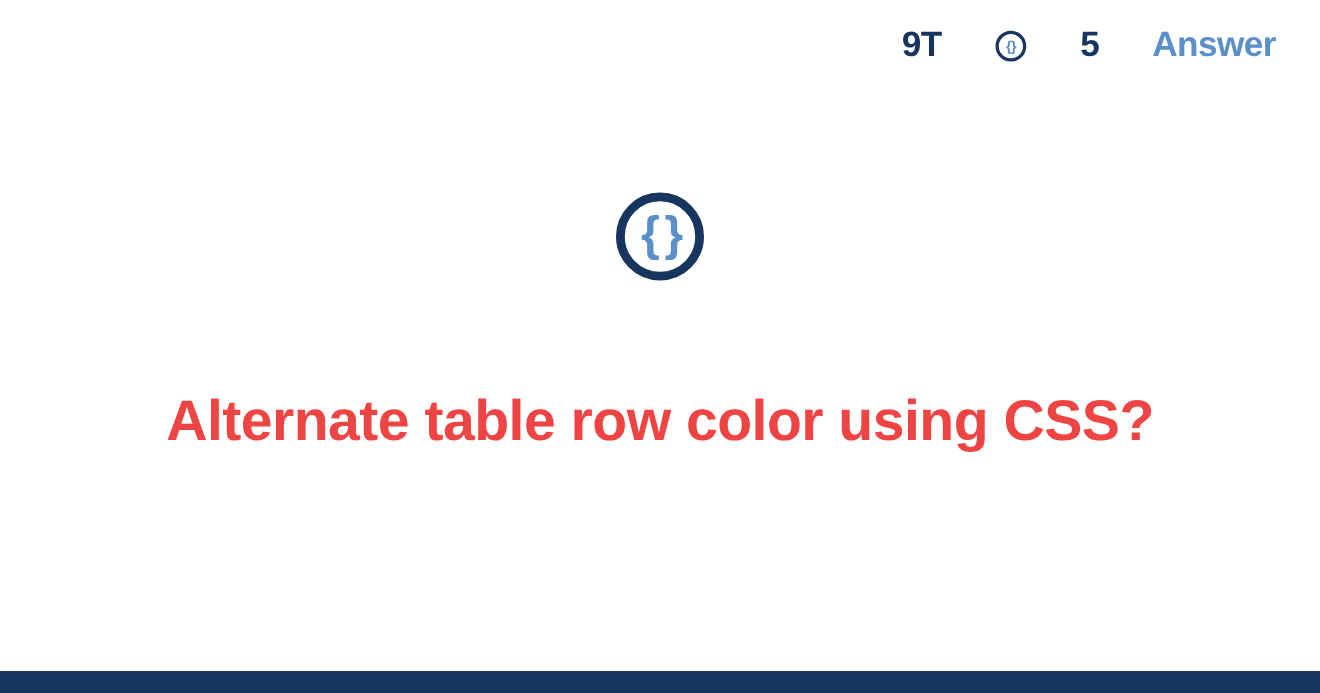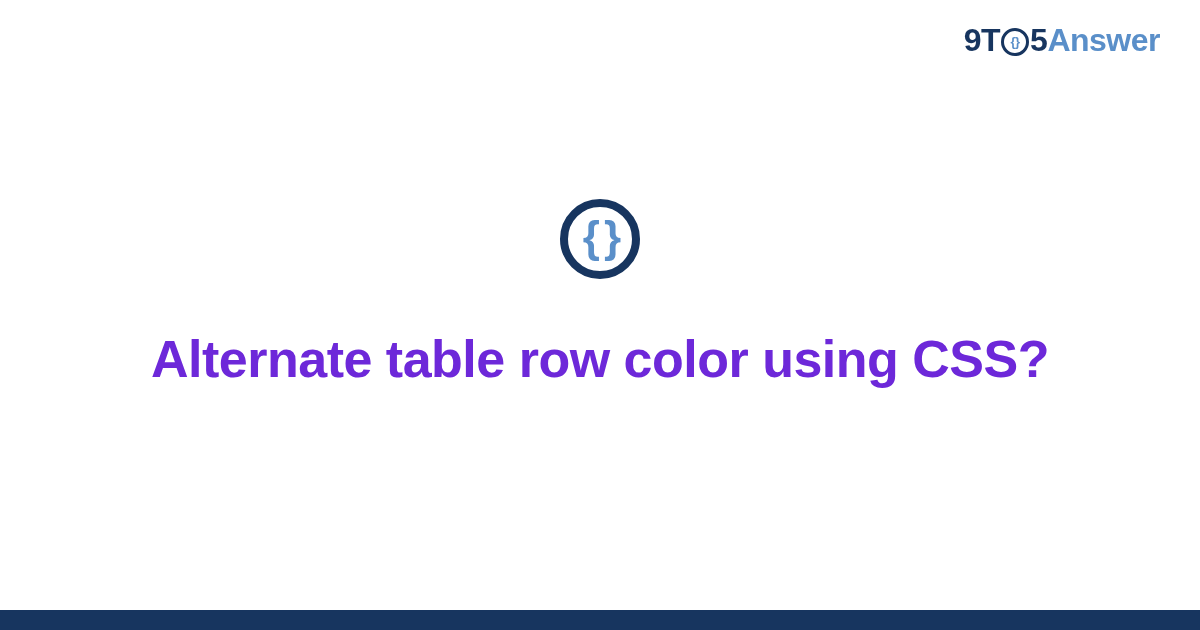--- a/index.html
+++ b/index.html
@@ -1,18 +1,19 @@
 <!DOCTYPE html>
 <html><head>
   <meta charset="utf-8">
   <style>
     * {
       margin: 0;
       padding: 0;
       box-sizing: border-box;
+      gap: 48px;
     }
     body {
       width: 1200px;
       height: 630px;
       background: #ffffff;
       font-family: Arial, Helvetica, sans-serif;
       position: relative;
       overflow: hidden;
     }
     .header {
@@ -78,21 +79,21 @@
       color: #5a8fc9;
       letter-spacing: -4px;
       line-height: 1;
       font-family: Arial, Helvetica, sans-serif;
       position: relative;
       top: -2px;
     }
     .title {
       font-size: 52px;
       font-weight: 800;
-      color: #6d28d9;
+      color: #ef4444;
       text-align: center;
       line-height: 1.25;
       max-width: 1000px;
       letter-spacing: -0.5px;
     }
     .footer-bar {
       position: absolute;
       bottom: 0;
       left: 0;
       width: 100%;

